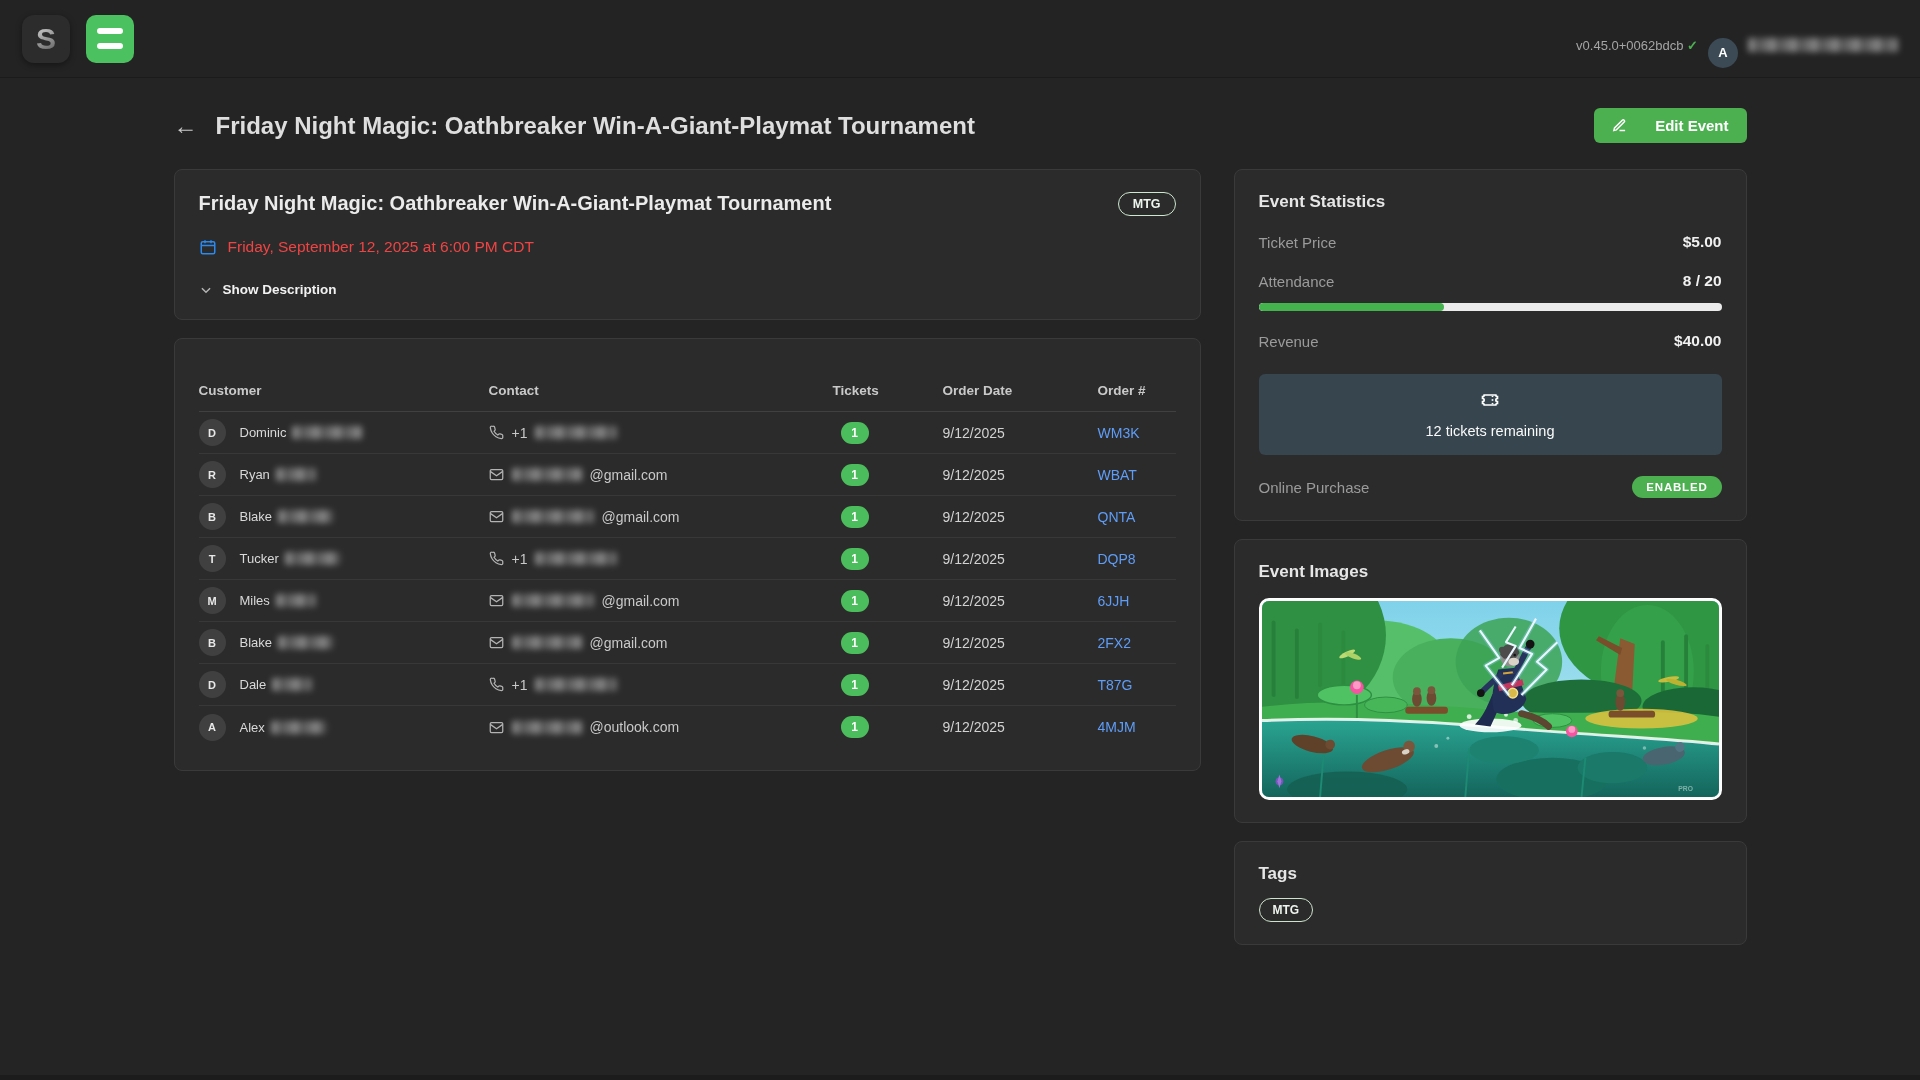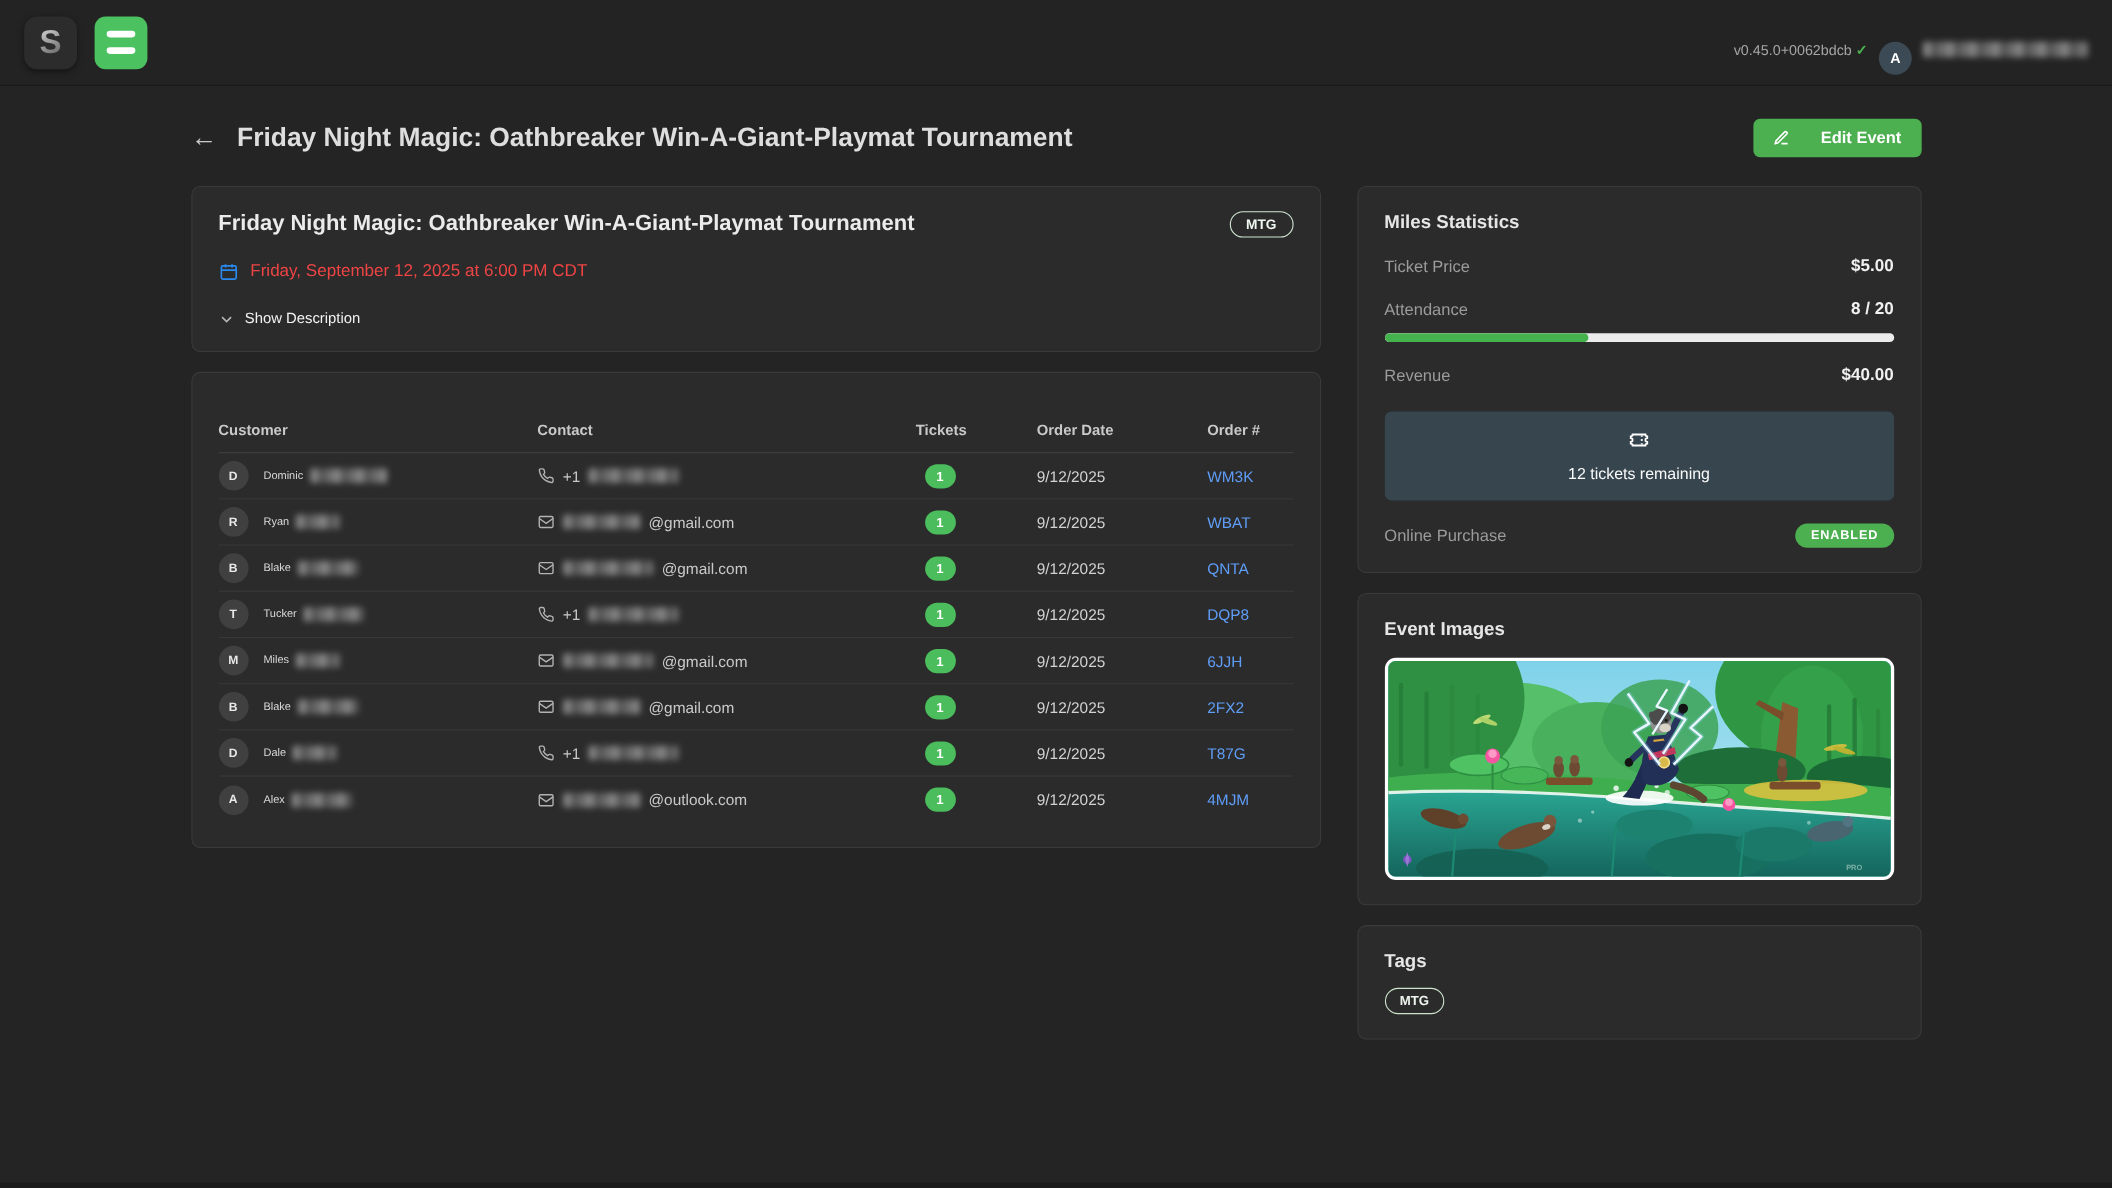--- a/index.html
+++ b/index.html
@@ -70,39 +70,39 @@
   .event-card-head { display:flex; align-items:flex-start; justify-content:space-between; }
   .event-card-title { font-size:20px; font-weight:bold; color:#ebebeb; }
   .pill-outline {
     border:1px solid #cfe6d0; border-radius:999px; padding:4px 14px;
     font-size:12.5px; font-weight:bold; color:#eef7ef; white-space:nowrap;
   }
   .event-desc { margin-top:14px; font-size:15px; color:#a6a6a6; }
   .date-row { margin-top:22px; display:flex; align-items:center; gap:11px; font-size:15.5px; color:#ef4444; }
   .show-desc { margin-top:26px; display:flex; align-items:center; gap:10px; cursor:pointer; }
   .show-desc .chev { color:#b5b5b5; }
-  .show-desc .lbl { font-size:13.5px; font-weight:normal; color:#f2f2f2; }
+  .show-desc .lbl { font-size:13.5px; font-weight:bold; color:#f2f2f2; }
 
   
   .section-title { font-size:17px; font-weight:bold; color:#e6e6e6; }
   .tbl { margin-top:22px; }
   .tbl-head, .tbl-row {
     display:grid; grid-template-columns:290px 344px 110px 155px 1fr; align-items:center;
   }
   .tbl-head { padding:0 0 13px 0; border-bottom:1px solid #404040; }
   .tbl-head span { font-size:13.5px; font-weight:bold; color:#c9c9c9; }
   .tbl-row { height:42px; border-bottom:1px solid #383838; }
   .tbl-row:last-child { border-bottom:none; }
   .cust { display:flex; align-items:center; gap:14px; }
   .row-avatar {
     width:27px; height:27px; border-radius:50%; background:#404040;
     display:flex; align-items:center; justify-content:center;
     font-size:11px; font-weight:bold; color:#e8e8e8; flex:0 0 27px;
   }
-  .cust-name { font-size:10px; color:#d9d9d9; display:flex; align-items:center; gap:6px; }
+  .cust-name { font-size:13px; color:#d9d9d9; display:flex; align-items:center; gap:6px; }
   .contact { display:flex; align-items:center; gap:8px; font-size:14px; color:#c9c9c9; }
   .contact svg { flex:0 0 auto; }
   .tick-badge {
     width:28px; height:22px; border-radius:11px; background:#4cbd5c; color:#fff;
     font-size:12px; font-weight:bold; display:flex; align-items:center; justify-content:center;
     margin-left:8px;
   }
   .odate { font-size:14px; color:#d2d2d2; }
   .olink { font-size:14px; color:#5f9df7; text-decoration:none; cursor:pointer; }
   .blur-s { width:40px; } .blur-m { width:55px; } .blur-l { width:70px; } .blur-xl { width:82px; }
@@ -390,21 +390,21 @@
             <a class="olink">4MJM</a>
           </div>
 
         </div>
       </div>
     </div>
 
     <div class="col-right">
 
       <div class="card">
-        <h3 class="section-title">Miles Statistics</h3>
+        <h3 class="section-title">Event Statistics</h3>
         <div class="stat-row">
           <span class="stat-label">Ticket Price</span>
           <span class="stat-value">$5.00</span>
         </div>
         <div class="stat-row">
           <span class="stat-label">Attendance</span>
           <span class="stat-value">8 / 20</span>
         </div>
         <div class="progress-track">
           <div class="progress-fill" style="width: 40%;"></div>

